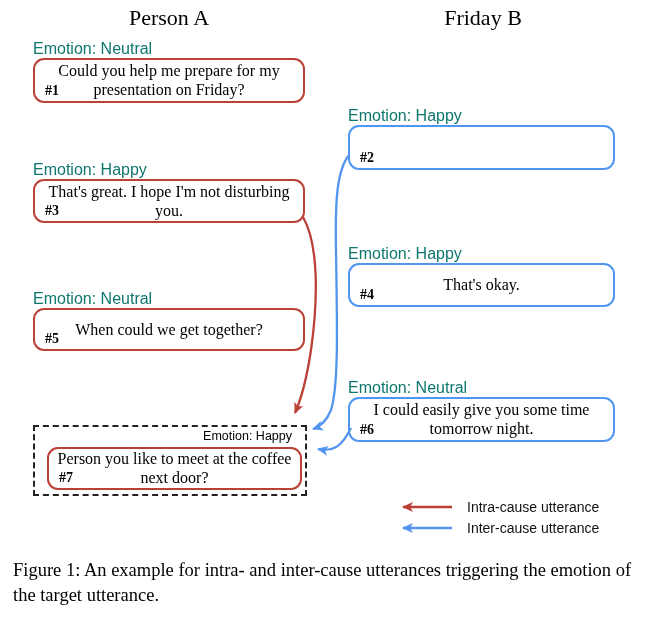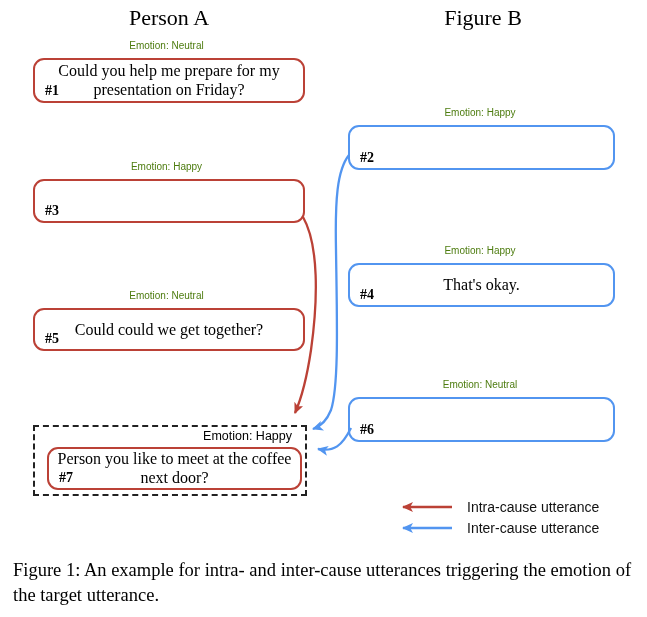--- a/index.html
+++ b/index.html
@@ -19,23 +19,23 @@
   .col-title {
     position: absolute;
     top: 5px;
     font-size: 22px;
     text-align: center;
     font-family: "Liberation Serif", serif;
   }
   .emo {
     position: absolute;
     font-family: "Liberation Sans", sans-serif;
-    font-size: 10px;
-    color: #4d7c0f;
-    text-align: center;
+    font-size: 16px;
+    color: #0f766e;
+    text-align: left;
     white-space: nowrap;
   }
   .emo.left-col { left: 33px; width: 267px; }
   .emo.right-col { left: 348px; width: 264px; }
   .bubble {
     position: absolute;
     box-sizing: border-box;
     border: 2px solid var(--intra);
     border-radius: 11px;
     background: #ffffff;
@@ -101,53 +101,55 @@
   .stroke-inter { stroke: var(--inter); fill: none; stroke-width: 2.3; }
   .fill-intra { fill: var(--intra); stroke: none; }
   .fill-inter { fill: var(--inter); stroke: none; }
 </style>
 </head>
 <body>
 
 <div class="stage">
 
   <div class="col-title" style="left:33px;width:272px">Person A</div>
-  <div class="col-title" style="left:348px;width:270px">Figure B</div>
+  <div class="col-title" style="left:348px;width:270px">Friday B</div>
 
   <div class="emo left-col" style="top:40px">Emotion: Neutral</div>
   <div class="bubble" style="left:33px;top:58px;width:272px;height:45px">
     <span class="uid">#1</span>
     <span class="utext">Could you help me prepare for my presentation on Friday?</span>
   </div>
 
   <div class="emo right-col" style="top:107px">Emotion: Happy</div>
   <div class="bubble blue" style="left:348px;top:125px;width:267px;height:45px">
     <span class="uid">#2</span>
   </div>
 
   <div class="emo left-col" style="top:161px">Emotion: Happy</div>
   <div class="bubble" style="left:33px;top:179px;width:272px;height:44px">
     <span class="uid">#3</span>
+    <span class="utext">That's great. I hope I'm not disturbing you.</span>
   </div>
 
   <div class="emo right-col" style="top:245px">Emotion: Happy</div>
   <div class="bubble blue" style="left:348px;top:263px;width:267px;height:44px">
     <span class="uid">#4</span>
     <span class="utext">That's okay.</span>
   </div>
 
   <div class="emo left-col" style="top:290px">Emotion: Neutral</div>
   <div class="bubble" style="left:33px;top:308px;width:272px;height:43px">
     <span class="uid">#5</span>
-    <span class="utext">Could could we get together?</span>
+    <span class="utext">When could we get together?</span>
   </div>
 
   <div class="emo right-col" style="top:379px">Emotion: Neutral</div>
   <div class="bubble blue" style="left:348px;top:397px;width:267px;height:45px">
     <span class="uid">#6</span>
+    <span class="utext">I could easily give you some time tomorrow night.</span>
   </div>
 
   <div class="target-box">
     <div class="emo7">Emotion: Happy</div>
     <div class="bubble" style="left:12px;top:20px;width:255px;height:43px">
       <span class="uid">#7</span>
       <span class="utext">Person you like to meet at the coffee next door?</span>
     </div>
   </div>
 

